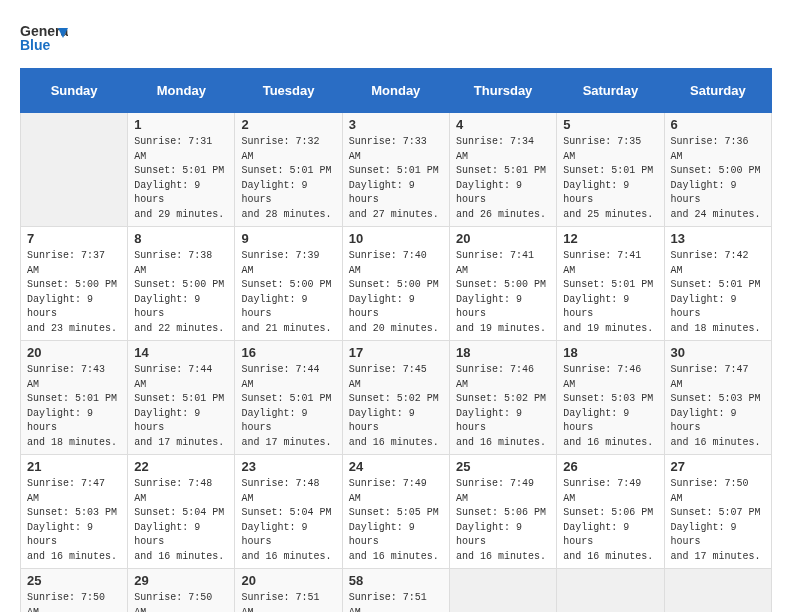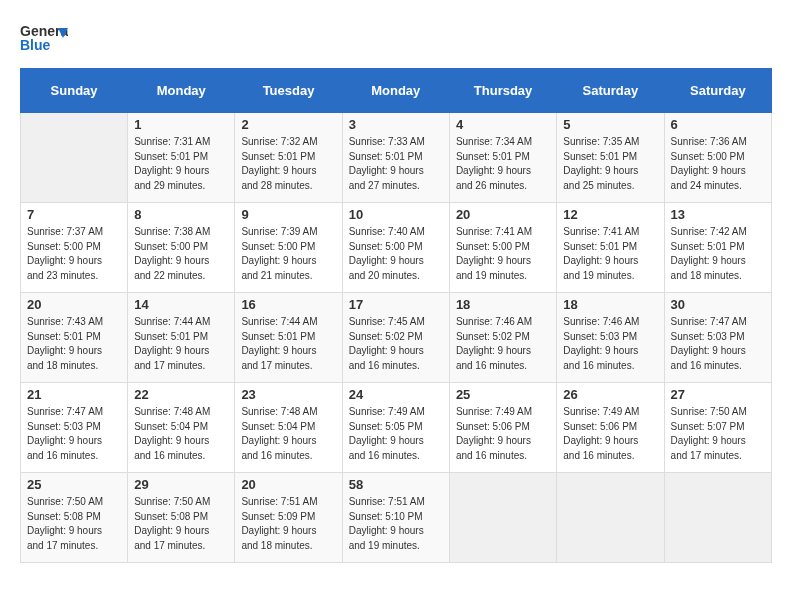--- a/index.html
+++ b/index.html
@@ -60,20 +60,21 @@
     }
     .day-number {
       font-size: 13px;
       font-weight: bold;
       margin-bottom: 3px;
     }
     .day-info {
       font-size: 10px;
       line-height: 1.45;
       color: #333;
+      font-family: Liberation Mono, monospace;
     }
     .empty-cell {
       background: #f0f0f0 !important;
     }
   </style>
 </head>
 <body>
 
 <div class="header">
   <div class="logo">

